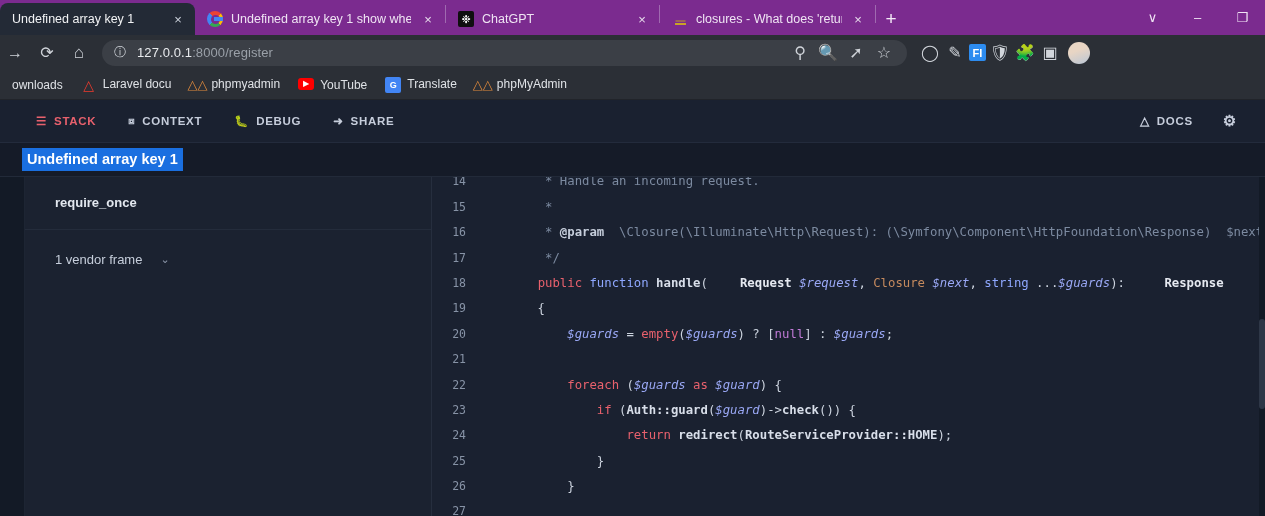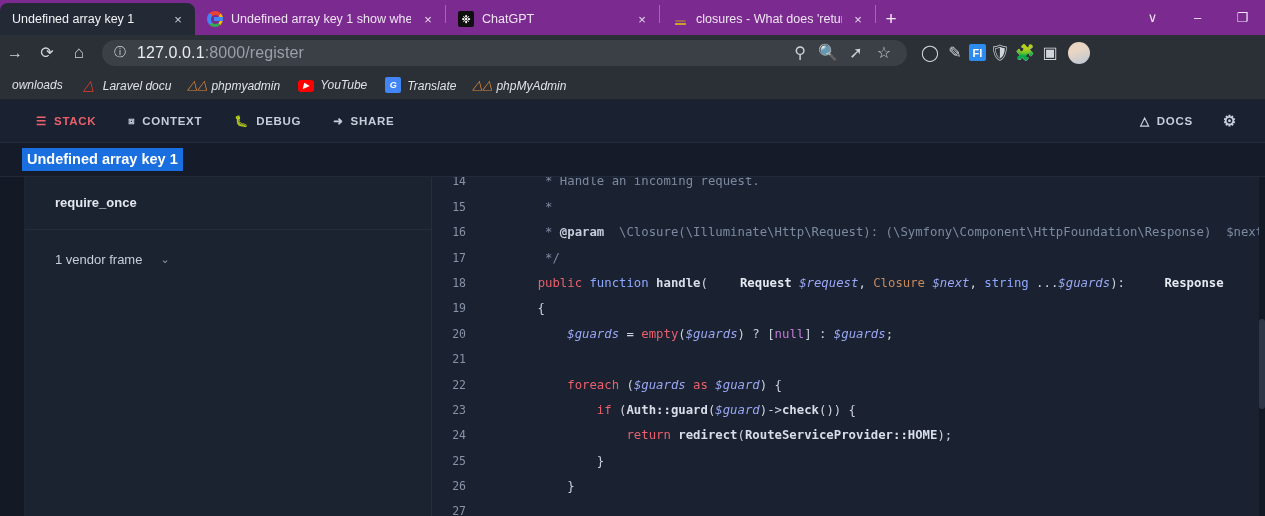--- a/index.html
+++ b/index.html
@@ -123,21 +123,21 @@
     width: 805px;
     height: 26px;
     background: #3b3f46;
     border-radius: 13px;
     display: flex; align-items: center;
     padding: 0 10px;
     margin-left: 6px;
     gap: 9px;
   }
   .omnibox .url {
-    font-size: 16px;
+    font-size: 13px;
     color: #9aa0a8;
     font-family: "Liberation Sans", sans-serif;
     letter-spacing: 0.1px;
   }
   .omnibox .url b { color: #e9ebee; font-weight: 400; }
   .omni-actions { display: flex; align-items: center; gap: 2px; margin-left: auto; }
   .omni-actions .navicon { width: 26px; }
   .ext-icons { display: flex; align-items: center; gap: 3px; margin-left: 10px; }
   .ext { width: 22px; height: 22px; display: flex; align-items: center; justify-content: center; color: #d2d6dc; }
   .ext.blue { background: #2d8cf0; color:#fff; font-size: 11px; font-weight: bold; border-radius: 2px; width:17px;height:17px; }
@@ -148,23 +148,23 @@
   }
 
   .bookmarks {
     height: 30px;
     background: #2b2f36;
     display: flex; align-items: center;
     gap: 6px; padding: 0 6px;
     border-bottom: 1px solid #21242a;
   }
   .bm {
-    display: flex; align-items: flex-end; gap: 6px;
+    display: flex; align-items: flex-start; gap: 6px;
     padding: 3px 6px; border-radius: 4px;
-    color: #dfe2e6; font-size: 12px; white-space: nowrap; font-style: italic;
+    color: #dfe2e6; font-size: 12px; white-space: nowrap;
   }
   .bmicon { width: 16px; height: 16px; flex: 0 0 16px; display:flex; align-items:center; justify-content:center; }
   .ic-laravel { color: #ef3b2d; font-size: 14px; }
   .ic-phpmyadmin { color: #e08a3c; font-size: 13px; }
   .ic-youtube { background: #ff0000; color: #fff; border-radius: 3px; width: 16px; height: 12px; font-size: 8px; }
   .ic-translate { background: #4285f4; color: #fff; border-radius: 2px; font-size: 9px; font-weight: bold; }
 
   
   .page {
     position: absolute;

